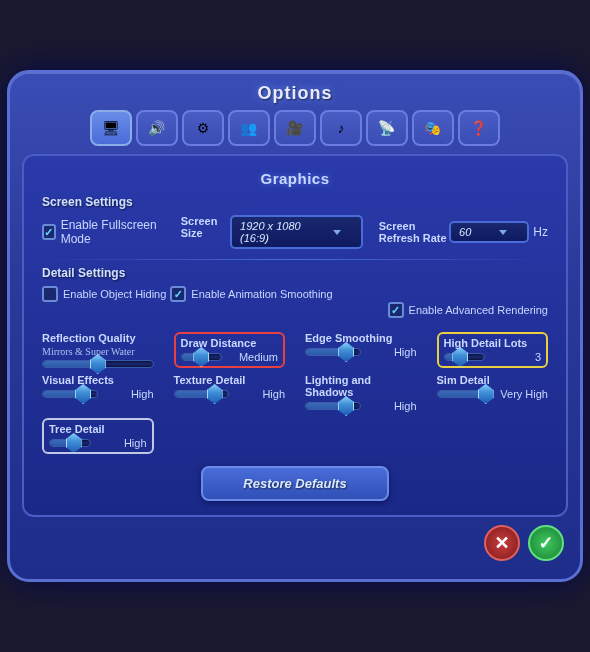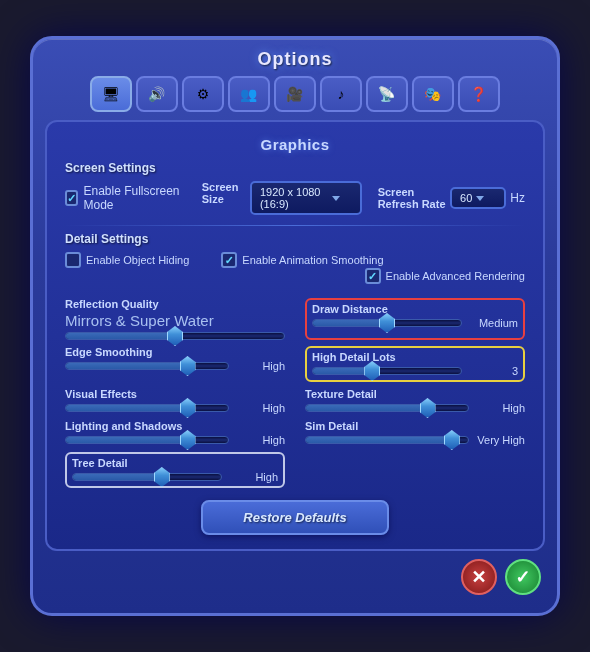--- a/index.html
+++ b/index.html
@@ -9,21 +9,21 @@
       height: 652px;
       background: #1a1a2e;
       display: flex;
       align-items: center;
       justify-content: center;
       font-family: Arial, sans-serif;
       overflow: hidden;
     }
 
     .window {
-      width: 530px;
+      width: 576px;
       background: linear-gradient(180deg, #3a4db5 0%, #2a3a9a 40%, #1e2d8a 100%);
       border-radius: 22px;
       border: 3px solid #5a6fd4;
       padding: 0 0 18px 0;
       box-shadow: 0 0 40px rgba(0,0,80,0.8), inset 0 1px 0 rgba(255,255,255,0.2);
     }
 
     .title-bar {
       text-align: center;
       padding: 10px 0 6px;
@@ -138,21 +138,22 @@
       background: linear-gradient(180deg, #1a2870 0%, #0e1a60 100%);
       border: 2px solid #4a6cd8;
       border-radius: 5px;
       color: #d8e8ff;
       font-size: 11px;
       padding: 3px 20px 3px 8px;
       cursor: pointer;
       position: relative;
       display: flex;
       align-items: center;
-      gap: 0;
+      gap: 24px;
+      font-style: italic;
     }
 
     .dropdown-arrow {
       width: 0;
       height: 0;
       border-left: 4px solid transparent;
       border-right: 4px solid transparent;
       border-top: 5px solid #80a8e8;
       margin-left: 4px;
     }
@@ -167,41 +168,42 @@
       background: linear-gradient(90deg, transparent, #4a6cd8, transparent);
       margin: 6px 0;
     }
 
     .detail-settings {
       margin-top: 2px;
     }
 
     .detail-grid {
       display: grid;
-      grid-template-columns: 1fr 1fr;
+      grid-template-columns: 1fr 1fr 1fr 1fr;
       gap: 6px 20px;
       margin-top: 14px;
     }
 
     .setting-item {
       display: flex;
       flex-direction: column;
       gap: 2px;
     }
 
     .setting-label {
       color: #c8d8ff;
       font-size: 11px;
       font-weight: bold;
     }
 
     .setting-sublabel {
       color: #a8c0f0;
-      font-size: 15px;
+      font-size: 10px;
       line-height: 1.2;
+      font-family: Liberation Serif, serif;
     }
 
     .slider-row {
       display: flex;
       align-items: center;
       gap: 6px;
     }
 
     .slider-track {
       flex: 1;
@@ -307,21 +309,21 @@
     }
 
     .icon-btn.confirm {
       background: radial-gradient(circle, #40c860 0%, #188030 100%);
       border: 2px solid #60e080;
       color: #fff;
     }
 
     .top-checkbox-row {
       display: flex;
-      gap: 32px;
+      gap: 4px;
     }
   </style>
 </head>
 <body>
 
 <div class="window">
   <div class="title-bar">Options</div>
 
   <div class="tabs-row">
     <div class="tab-btn active">🖥</div>

